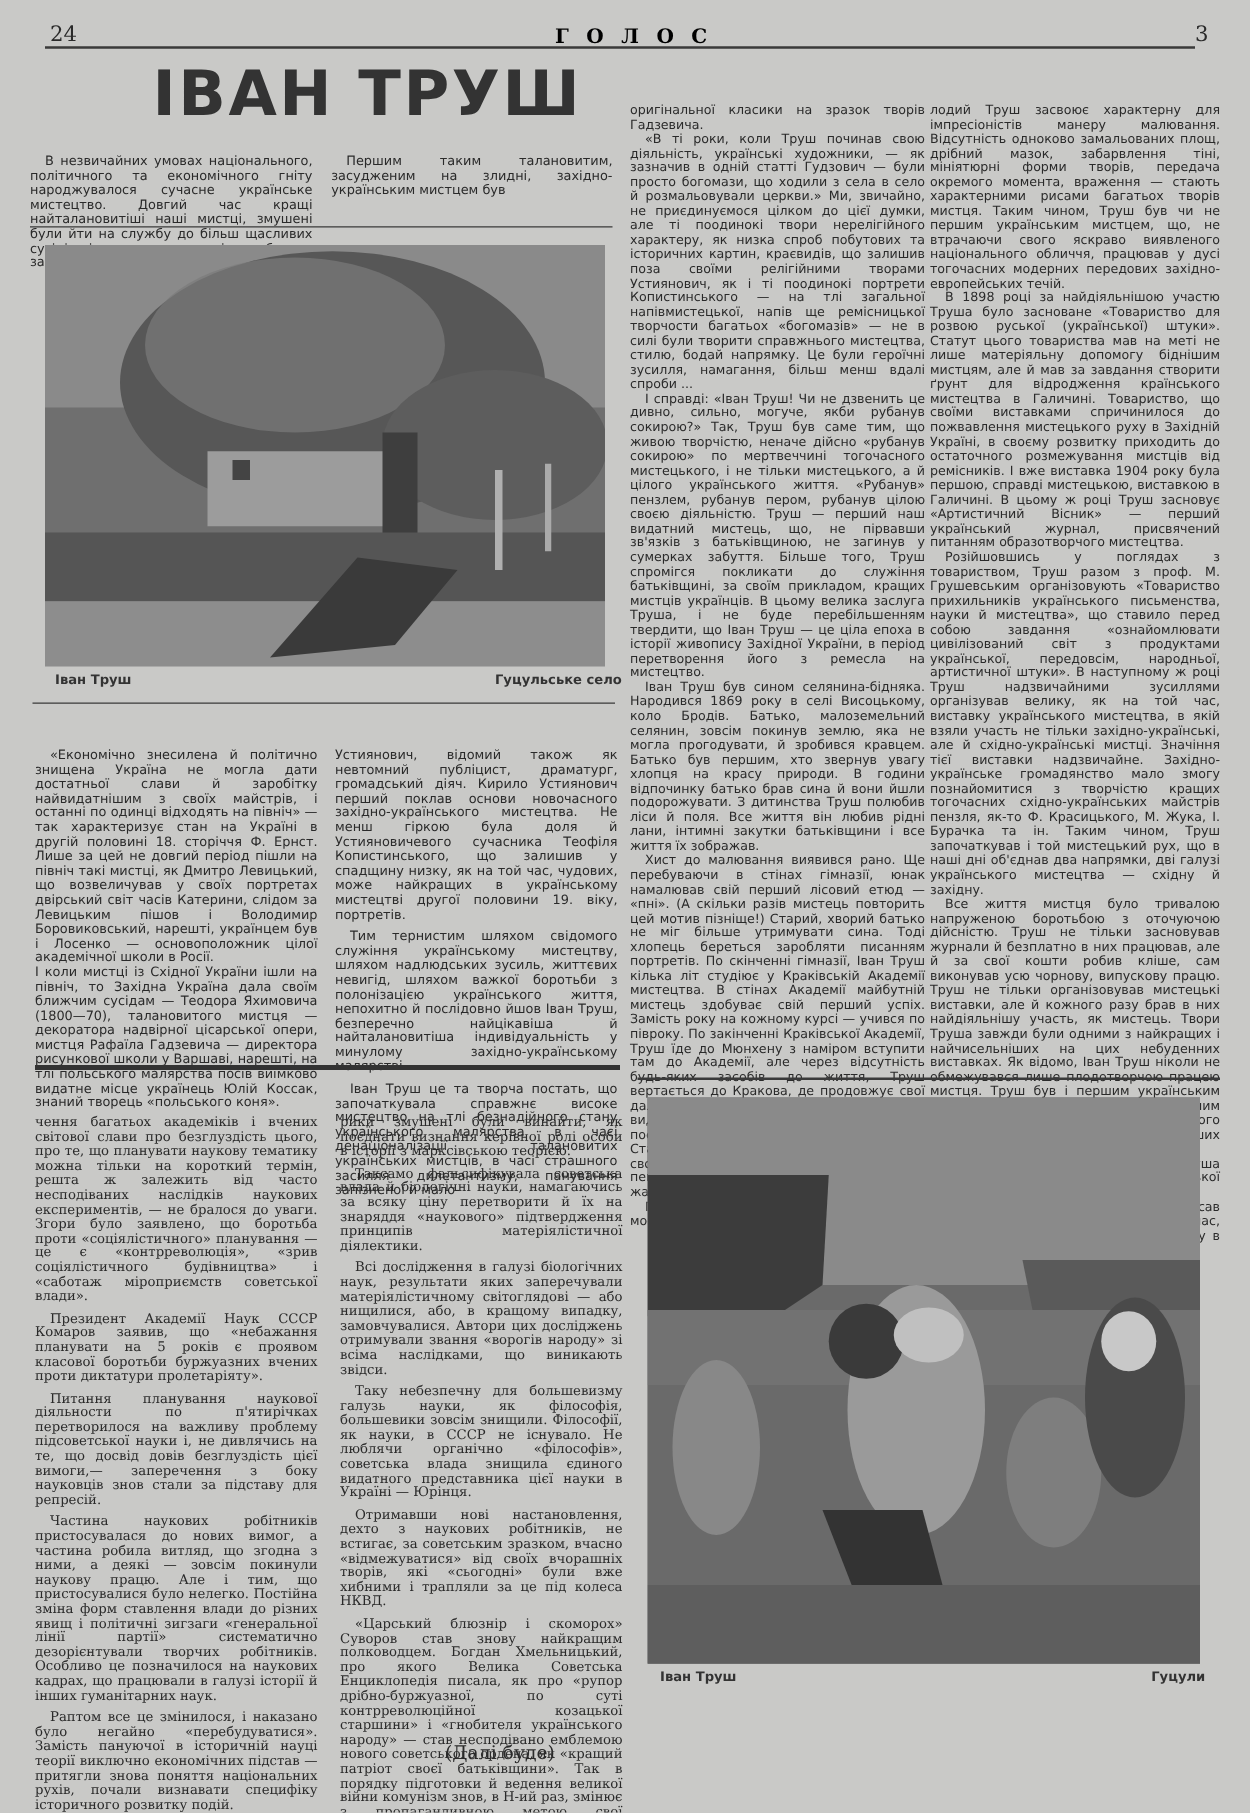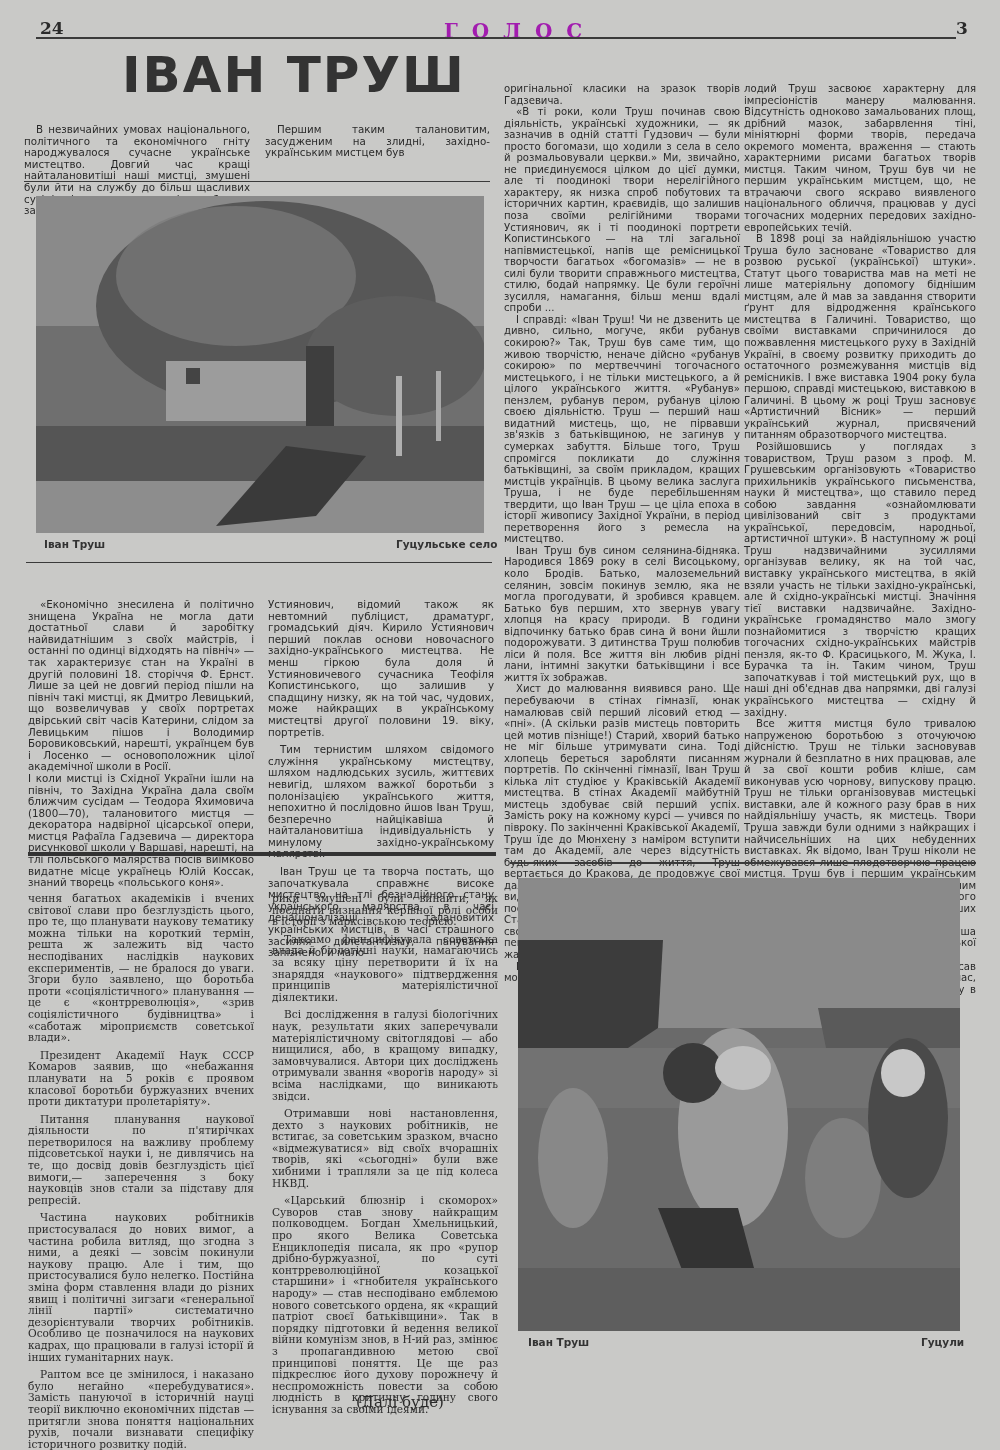--- a/index.html
+++ b/index.html
@@ -5,22 +5,22 @@
   html, body { margin:0; padding:0; }
   body {
     width:1000px; height:1450px; overflow:hidden;
     background:#c9c9c7;
     font-family:"DejaVu Sans", sans-serif;
     color:#2a2a2a;
     position:relative;
   }
   .page { position:absolute; left:0; top:0; width:1000px; height:1450px; }
   .abs { position:absolute; }
-  .pgnum { font-family:"DejaVu Serif", serif; font-weight:bold; font-size:17px; color:#2a2a2a; }
-  .masthead { font-family:"DejaVu Serif", serif; font-weight:bold; font-size:20px; letter-spacing:14px; color:#a21caf; }
+  .pgnum { font-family:"DejaVu Serif", serif; font-weight:normal; font-size:17px; color:#2a2a2a; }
+  .masthead { font-family:"DejaVu Serif", serif; font-weight:bold; font-size:16px; letter-spacing:14px; color:#000000; }
   .rule { position:absolute; background:#3a3a3a; height:2px; }
   .rule.thick { height:4px; background:#333; }
   .headline {
     font-family:"DejaVu Sans", sans-serif; font-weight:900;
     font-size:50px; letter-spacing:2px; color:#333; line-height:1;
   }
   .col { position:absolute; font-size:10.3px; line-height:11.6px; text-align:justify;margin-top:29px; }
   .col p { margin:0; text-indent:12px; }
   .col p.ni { text-indent:0; }
   .col p.gap { margin-top:6px; }
@@ -106,20 +106,21 @@
     <p class="gap">Президент Академії Наук СССР Комаров заявив, що «небажання планувати на 5 років є проявом класової боротьби буржуазних вчених проти диктатури пролетаріяту».</p>
     <p class="gap">Питання планування наукової діяльности по п'ятирічках перетворилося на важливу проблему підсоветської науки і, не дивлячись на те, що досвід довів безглуздість цієї вимоги,— заперечення з боку науковців знов стали за підставу для репресій.</p>
     <p class="gap">Частина наукових робітників пристосувалася до нових вимог, а частина робила витляд, що згодна з ними, а деякі — зовсім покинули наукову працю. Але і тим, що пристосувалися було нелегко. Постійна зміна форм ставлення влади до різних явищ і політичні зигзаги «генеральної лінії партії» систематично дезорієнтували творчих робітників. Особливо це позначилося на наукових кадрах, що працювали в галузі історії й інших гуманітарних наук.</p>
     <p class="gap">Раптом все це змінилося, і наказано було негайно «перебудуватися». Замість пануючої в історичній науці теорії виключно економічних підстав — притягли знова поняття національних рухів, почали визнавати специфіку історичного розвитку подій.</p>
 
   </div>
   <div class="col serif" style="left:272px;top:864px;width:226px;">
     <p class="ni">рики змушені були винайти, як поєднати визнання керівної ролі особи в історії з марксівською теорією.</p>
     <p class="gap">Таксамо фальсифікувала советська влада й біологічні науки, намагаючись за всяку ціну перетворити й їх на знаряддя «наукового» підтвердження принципів матеріялістичної діялектики.</p>
     <p class="gap">Всі дослідження в галузі біологічних наук, результати яких заперечували матеріялістичному світоглядові — або нищилися, або, в кращому випадку, замовчувалися. Автори цих досліджень отримували звання «ворогів народу» зі всіма наслідками, що виникають звідси.</p>
+    <p class="gap">Таку небезпечну для большевизму галузь науки, як філософія, большевики зовсім знищили. Філософії, як науки, в СССР не існувало. Не люблячи органічно «філософів», советська влада знищила єдиного видатного представника цієї науки в Україні — Юрінця.</p>
     <p class="gap">Отримавши нові настановлення, дехто з наукових робітників, не встигає, за советським зразком, вчасно «відмежуватися» від своїх вчорашніх творів, які «сьогодні» були вже хибними і трапляли за це під колеса НКВД.</p>
     <p class="gap">«Царський блюзнір і скоморох» Суворов став знову найкращим полководцем. Богдан Хмельницький, про якого Велика Советська Енциклопедія писала, як про «рупор дрібно-буржуазної, по суті контрреволюційної козацької старшини» і «гнобителя українського народу» — став несподівано емблемою нового советського ордена, як «кращий патріот своєї батьківщини». Так в порядку підготовки й ведення великої війни комунізм знов, в Н-ий раз, змінює з пропагандивною метою свої принципові поняття. Це ще раз підкреслює його духову порожнечу й неспроможність повести за собою людність в критичну годину свого існування за своїми ідеями.</p>
   </div>
   <div class="continued" style="left:356px;top:1393px;">(Далі буде)</div>
 
   <div class="painting" style="left:518px;top:878px;width:442px;height:453px;background:#666;">
     <svg viewBox="0 0 442 453" preserveAspectRatio="none">
       <rect width="442" height="453" fill="#6a6a6a"></rect>
       <rect width="442" height="150" fill="#8a8a8a"></rect>
       <path d="M0 62 L145 62 L140 150 L110 170 L0 175 Z" fill="#3c3c3c"></path>

